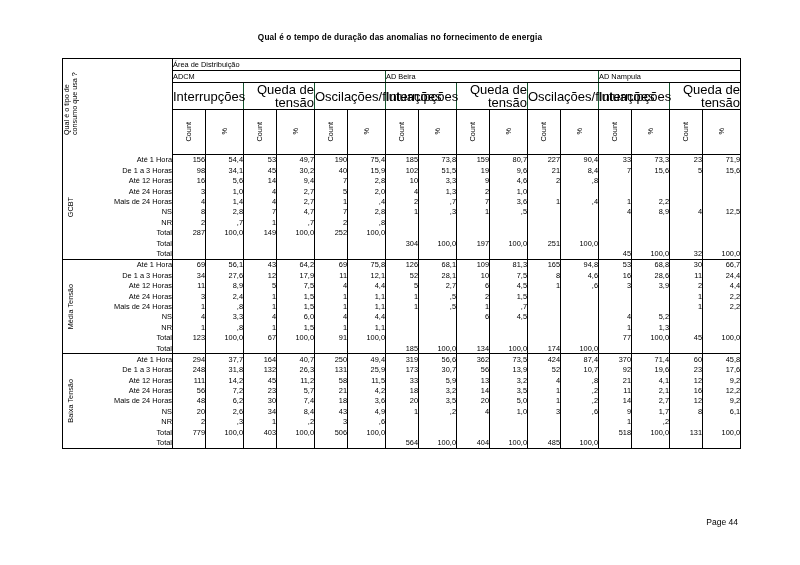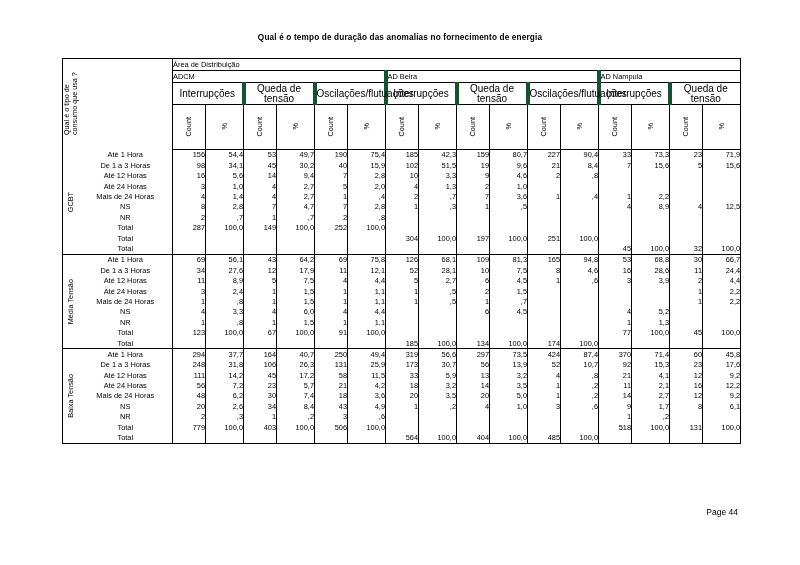--- a/index.html
+++ b/index.html
@@ -28,21 +28,21 @@
     top: 33px;
     width: 800px;
     text-align: center;
     font-size: 8.2px;
     font-weight: bold;
     letter-spacing: 0.02em;
   }
   .page-footer {
     position: absolute;
     right: 62px;
-    bottom: 48px;
+    bottom: 38px;
     font-size: 8.5px;
   }
 
   
   .xtab {
     position: absolute;
     left: 62px;
     top: 58px;
     width: 676px;
     border-collapse: collapse;
@@ -54,34 +54,34 @@
     margin: 0;
     font-weight: normal;
     vertical-align: middle;
     line-height: 1.0;
   }
 
   
   .bt { border-top: 1px solid #000; }
   .bb { border-bottom: 1px solid #000; }
   .bl { border-left: 1px solid #000; }
-  .br { border-right: 4px solid #14532d; }
+  .br { border-right: 1px solid #14532d; }
   .thick-l { border-left: 1.6px solid #000; }
   .thick-r { border-right: 1.6px solid #000; }
   .thick-t { border-top: 1.6px solid #000; }
   .thick-b { border-bottom: 1.6px solid #000; }
 
   
   .h-center {
     font-size: 7.4px;
     height: 11px;
   }
   .h-sub {
-    text-align: center;
-    font-size: 10px;
+    text-align: right;
+    font-size: 13px;
     line-height: 1.05;
     height: 21px;
   }
   .h-rot {
     height: 44px;
     text-align: center;
     vertical-align: bottom;
     padding-bottom: 2px;
   }
   .rot-inner {
@@ -131,21 +131,21 @@
     display: block;
     text-align: center;
   }
   .grp-label-box {
     display: flex;
     align-items: center;
     justify-content: center;
     height: 100%;
   }
   .row-label {
-    text-align: center;
+    text-align: right;
     padding-left: 14px;
     font-size: 7.4px;
     white-space: nowrap;
     height: 10.4px;
   }
   .num {
     text-align: right;
     padding-right: 4px;
     font-size: 7.4px;
     height: 10.4px;
@@ -235,21 +235,21 @@
             </div>
           </td>
           <td class="row-label">Até 1 Hora</td>
           <td class="num bl thick-l">156</td>
           <td class="num bl">54,4</td>
           <td class="num bl">53</td>
           <td class="num bl">49,7</td>
           <td class="num bl">190</td>
           <td class="num bl">75,4</td>
           <td class="num bl">185</td>
-          <td class="num bl">42,3</td>
+          <td class="num bl">73,8</td>
           <td class="num bl">159</td>
           <td class="num bl">80,7</td>
           <td class="num bl">227</td>
           <td class="num bl">90,4</td>
           <td class="num bl">33</td>
           <td class="num bl">73,3</td>
           <td class="num bl">23</td>
           <td class="num bl thick-r">71,9</td>
         </tr>
         <tr>
@@ -607,54 +607,54 @@
           </td>
           <td class="row-label bt">Até 1 Hora</td>
           <td class="num bl thick-l bt">294</td>
           <td class="num bl bt">37,7</td>
           <td class="num bl bt">164</td>
           <td class="num bl bt">40,7</td>
           <td class="num bl bt">250</td>
           <td class="num bl bt">49,4</td>
           <td class="num bl bt">319</td>
           <td class="num bl bt">56,6</td>
-          <td class="num bl bt">297</td>
+          <td class="num bl bt">362</td>
           <td class="num bl bt">73,5</td>
           <td class="num bl bt">424</td>
           <td class="num bl bt">87,4</td>
           <td class="num bl bt">370</td>
           <td class="num bl bt">71,4</td>
           <td class="num bl bt">60</td>
           <td class="num bl thick-r bt">45,8</td>
         </tr>
         <tr>
           <td class="row-label">De 1 a 3 Horas</td>
           <td class="num bl thick-l">248</td>
           <td class="num bl">31,8</td>
-          <td class="num bl">106</td>
+          <td class="num bl">132</td>
           <td class="num bl">26,3</td>
           <td class="num bl">131</td>
           <td class="num bl">25,9</td>
           <td class="num bl">173</td>
           <td class="num bl">30,7</td>
           <td class="num bl">56</td>
           <td class="num bl">13,9</td>
           <td class="num bl">52</td>
           <td class="num bl">10,7</td>
           <td class="num bl">92</td>
-          <td class="num bl">15,3</td>
+          <td class="num bl">19,6</td>
           <td class="num bl">23</td>
           <td class="num bl thick-r">17,6</td>
         </tr>
         <tr>
           <td class="row-label">Até 12 Horas</td>
           <td class="num bl thick-l">111</td>
           <td class="num bl">14,2</td>
           <td class="num bl">45</td>
-          <td class="num bl">17,2</td>
+          <td class="num bl">11,2</td>
           <td class="num bl">58</td>
           <td class="num bl">11,5</td>
           <td class="num bl">33</td>
           <td class="num bl">5,9</td>
           <td class="num bl">13</td>
           <td class="num bl">3,2</td>
           <td class="num bl">4</td>
           <td class="num bl">,8</td>
           <td class="num bl">21</td>
           <td class="num bl">4,1</td>

